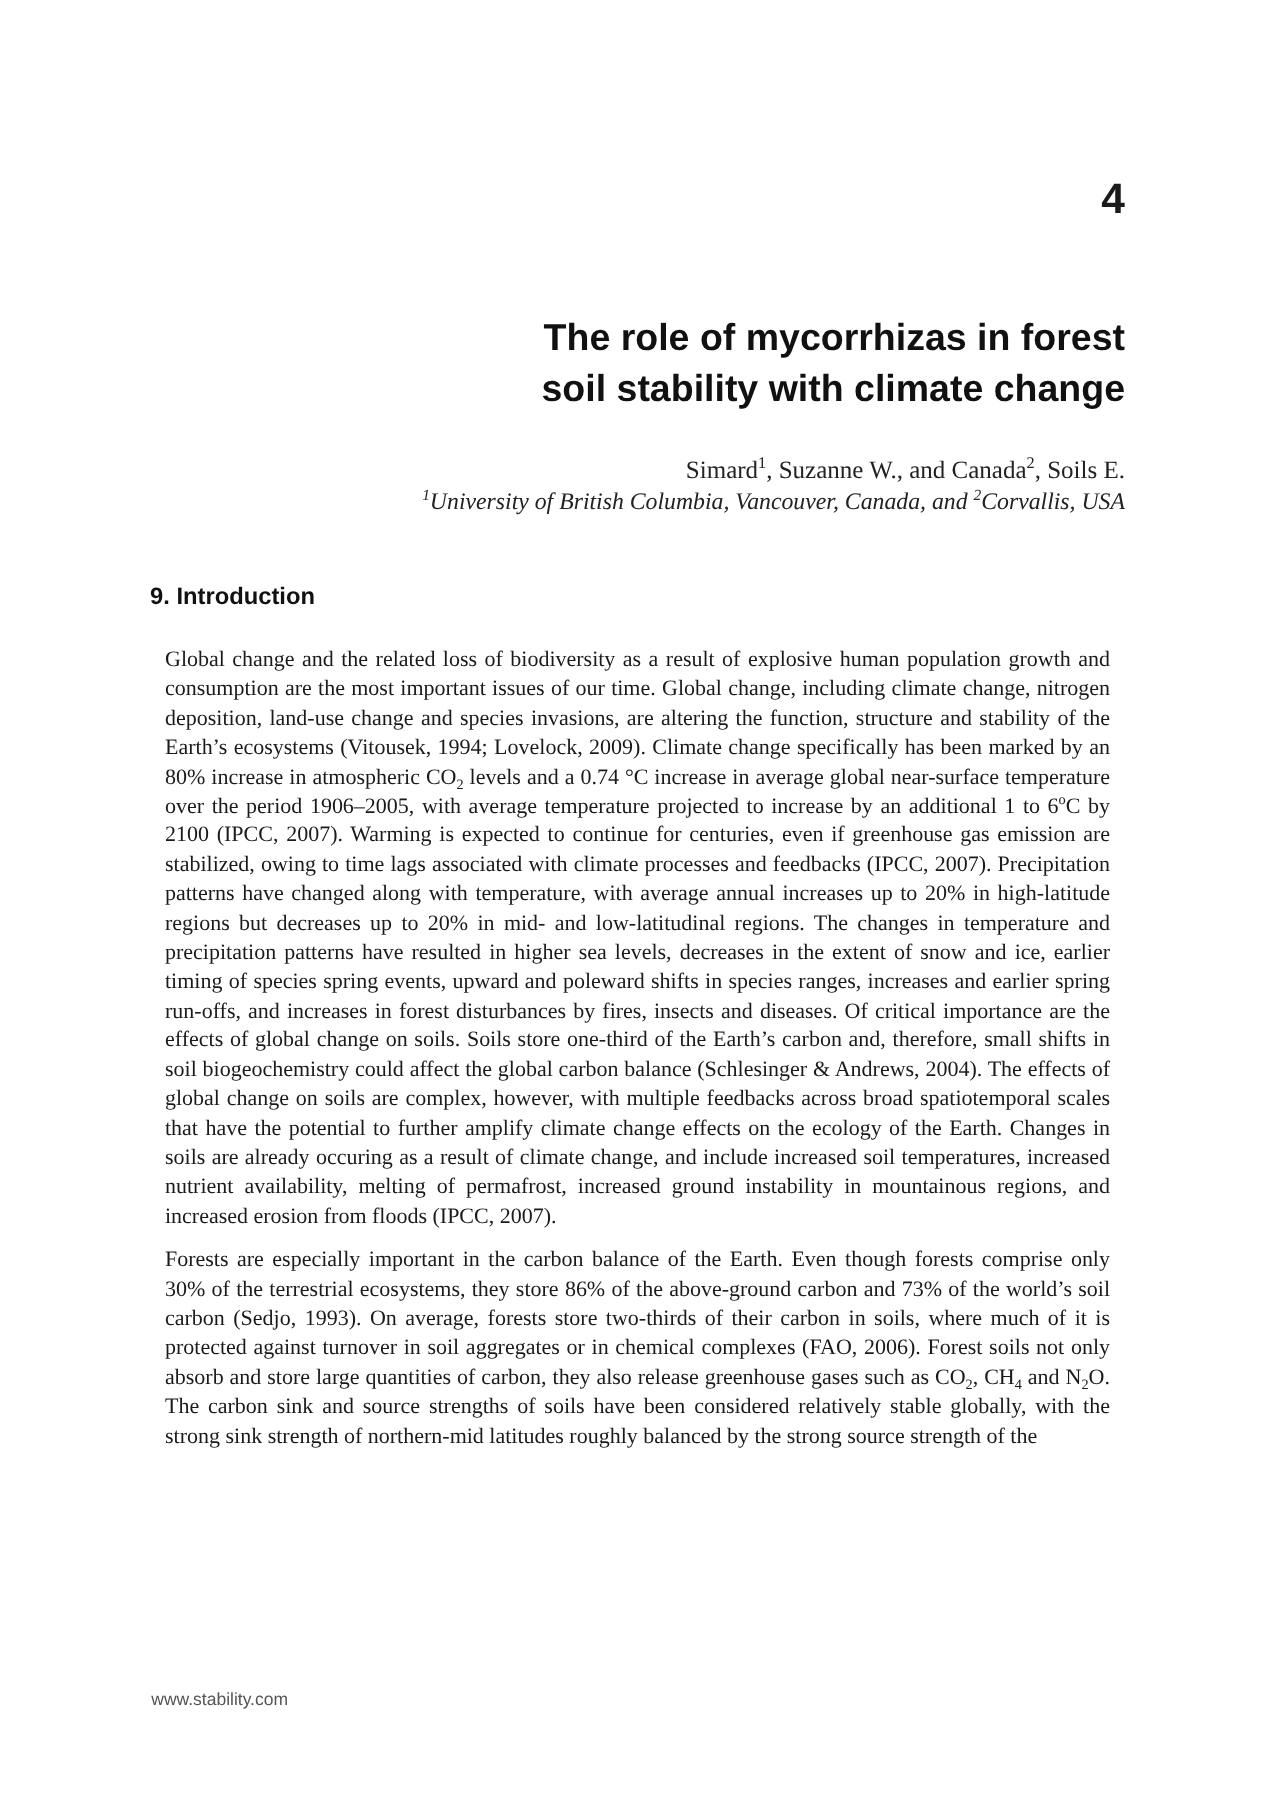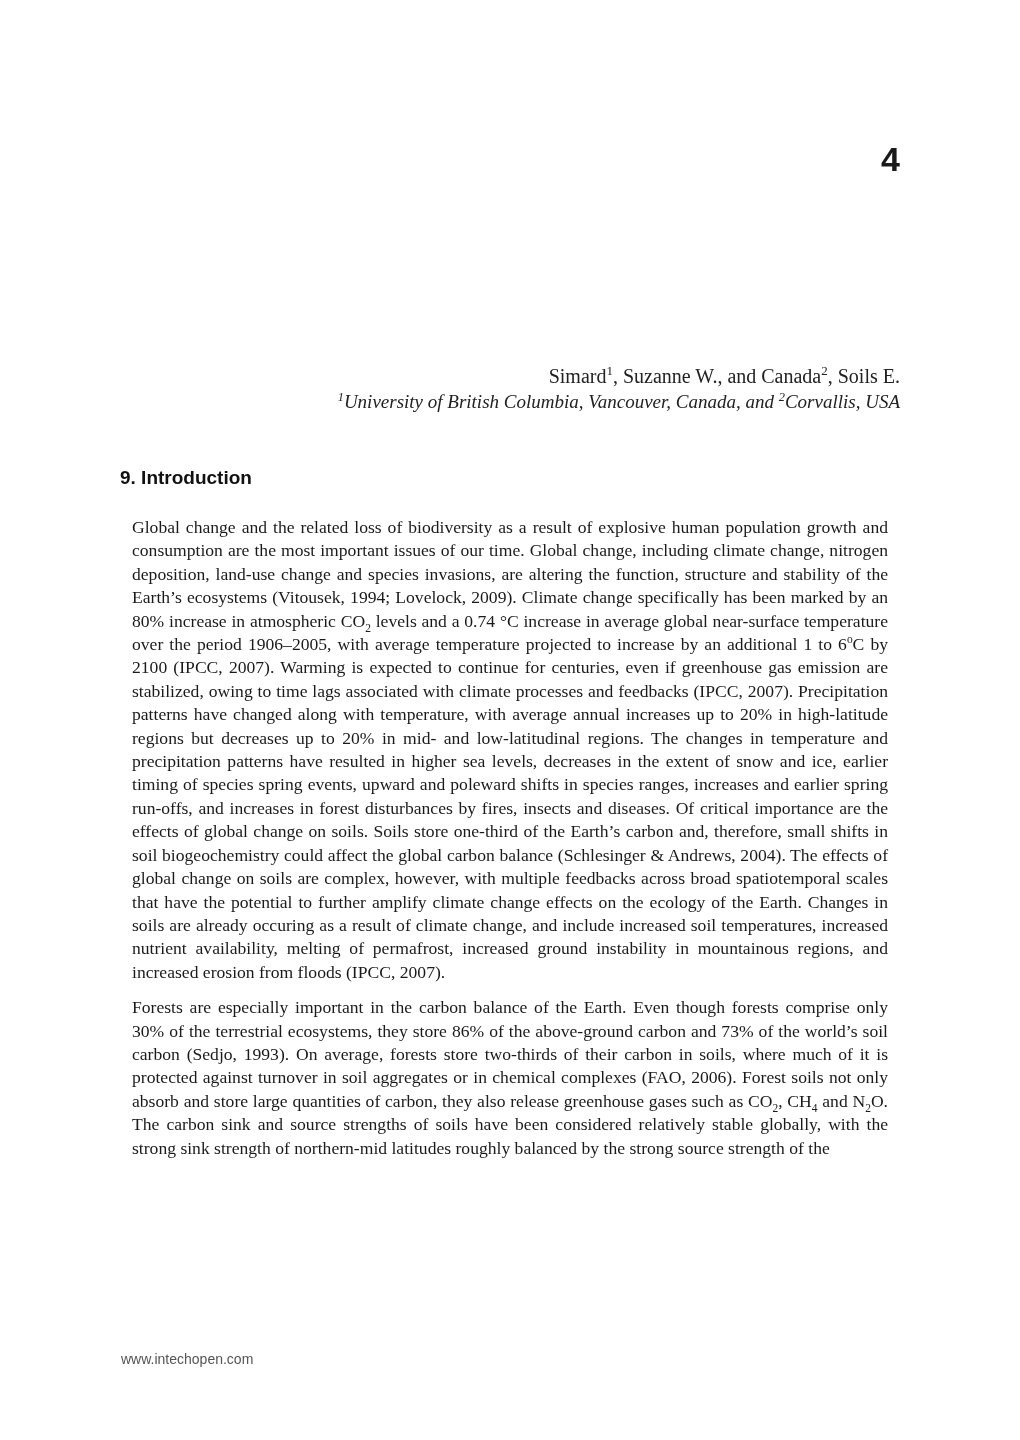--- a/index.html
+++ b/index.html
@@ -35,26 +35,28 @@
     position: absolute; top: 1351px; left: 121px;
     font-family: "Liberation Sans", sans-serif; font-size: 14px; color: #555;
   }
 </style>
 </head>
 <body>
 
 <div class="chapter-num">4</div>
 
 <div class="title">
+  <div>The role of mycorrhizas in forest</div>
+  <div>soil stability with climate change</div>
 </div>
 
 <div class="authors"><span>Simard</span><sup>1</sup><span>, Suzanne W., and Canada</span><sup>2</sup><span>, Soils E.</span></div>
 
 <div class="affil"><sup>1</sup><span>University of British Columbia, Vancouver, Canada, and </span><sup>2</sup><span>Corvallis, USA</span></div>
 
 <div class="section-heading">9. Introduction</div>
 
 <div class="body-text">
   <p><span>Global change and the related loss of biodiversity as a result of explosive human population growth and consumption are the most important issues of our time. Global change, including climate change, nitrogen deposition, land-use change and species invasions, are altering the function, structure and stability of the Earth’s ecosystems (Vitousek, 1994; Lovelock, 2009). Climate change specifically has been marked by an 80% increase in atmospheric CO</span><sub>2</sub><span> levels and a 0.74 °C increase in average global near-surface temperature over the period 1906–2005, with average temperature projected to increase by an additional 1 to 6</span><sup>o</sup><span>C by 2100 (IPCC, 2007). Warming is expected to continue for centuries, even if greenhouse gas emission are stabilized, owing to time lags associated with climate processes and feedbacks (IPCC, 2007). Precipitation patterns have changed along with temperature, with average annual increases up to 20% in high-latitude regions but decreases up to 20% in mid- and low-latitudinal regions. The changes in temperature and precipitation patterns have resulted in higher sea levels, decreases in the extent of snow and ice, earlier timing of species spring events, upward and poleward shifts in species ranges, increases and earlier spring run-offs, and increases in forest disturbances by fires, insects and diseases. Of critical importance are the effects of global change on soils. Soils store one-third of the Earth’s carbon and, therefore, small shifts in soil biogeochemistry could affect the global carbon balance (Schlesinger &amp; Andrews, 2004). The effects of global change on soils are complex, however, with multiple feedbacks across broad spatiotemporal scales that have the potential to further amplify climate change effects on the ecology of the Earth. Changes in soils are already occuring as a result of climate change, and include increased soil temperatures, increased nutrient availability, melting of permafrost, increased ground instability in mountainous regions, and increased erosion from floods (IPCC, 2007).</span></p>
   <p><span>Forests are especially important in the carbon balance of the Earth. Even though forests comprise only 30% of the terrestrial ecosystems, they store 86% of the above-ground carbon and 73% of the world’s soil carbon (Sedjo, 1993). On average, forests store two-thirds of their carbon in soils, where much of it is protected against turnover in soil aggregates or in chemical complexes (FAO, 2006). Forest soils not only absorb and store large quantities of carbon, they also release greenhouse gases such as CO</span><sub>2</sub><span>, CH</span><sub>4</sub><span> and N</span><sub>2</sub><span>O. The carbon sink and source strengths of soils have been considered relatively stable globally, with the strong sink strength of northern-mid latitudes roughly balanced by the strong source strength of the</span></p>
 </div>
 
-<div class="footer">www.intechopen.com</div>
+<div class="footer">www.stability.com</div>
 
 </body></html>

